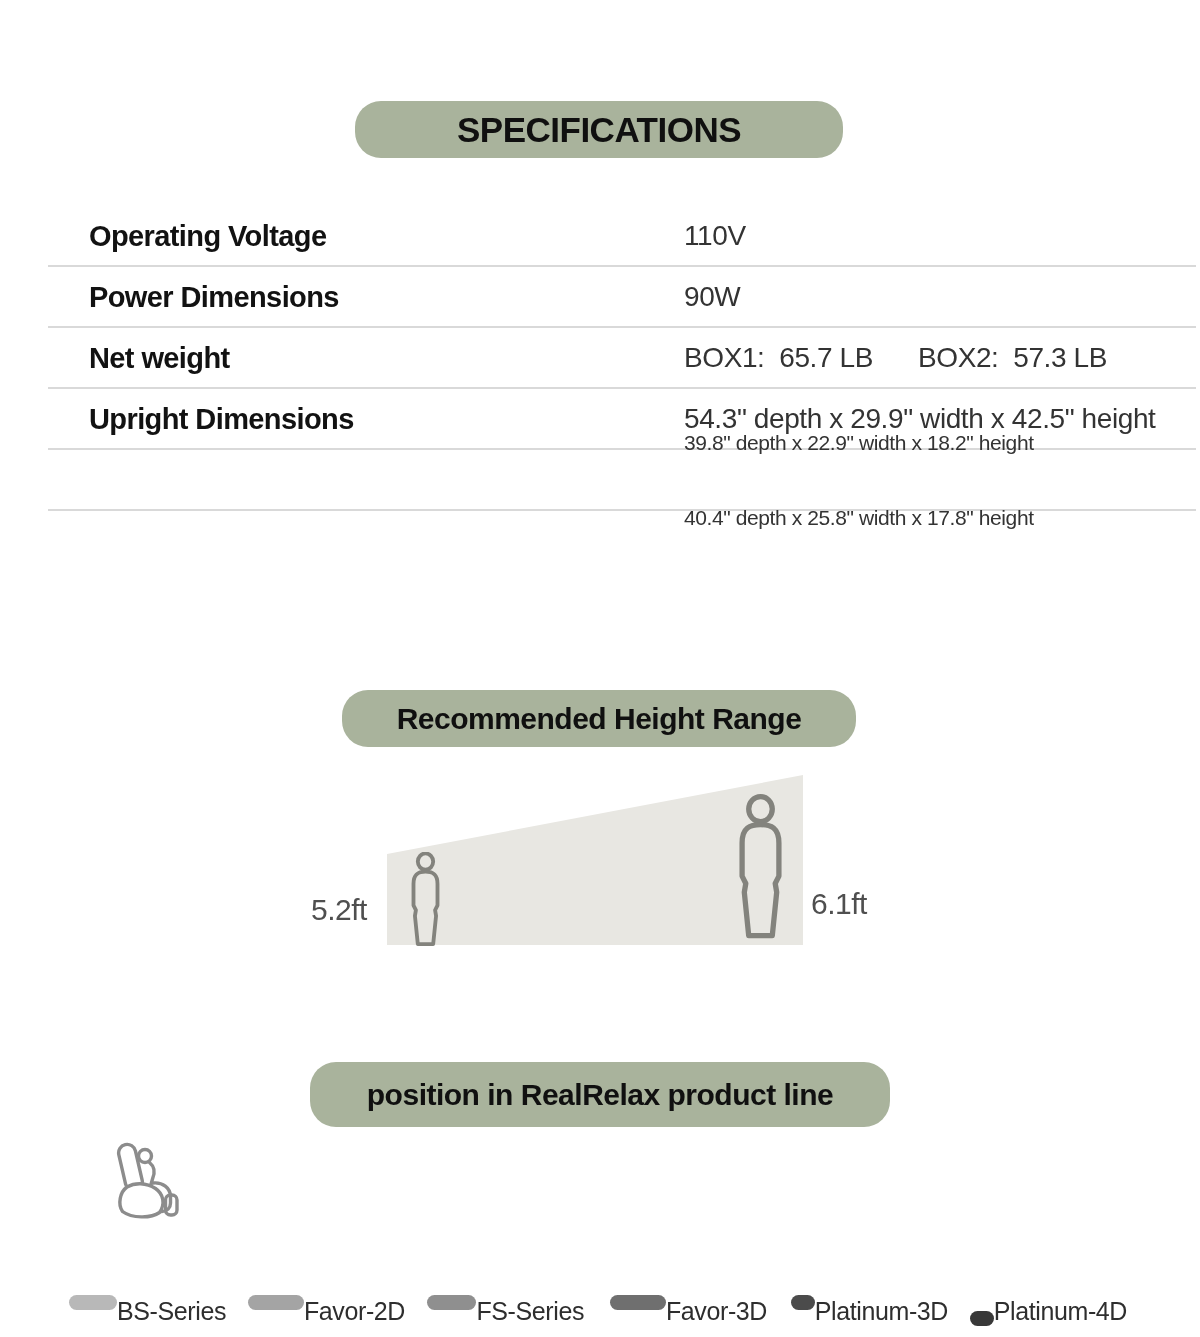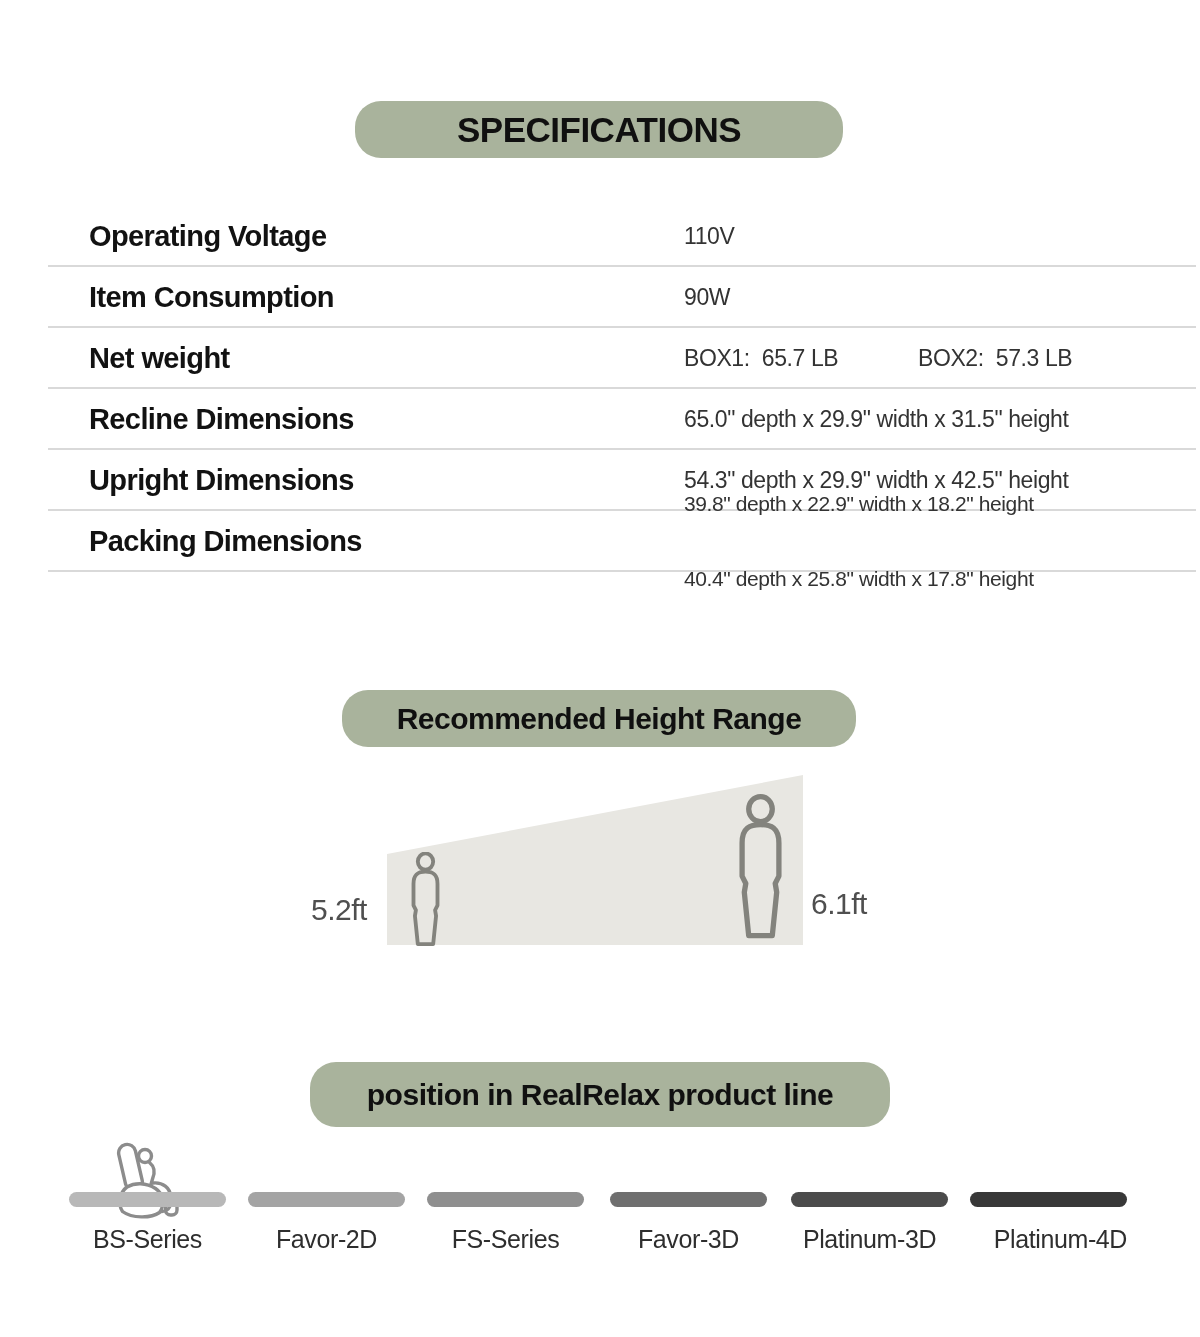--- a/index.html
+++ b/index.html
@@ -30,21 +30,21 @@
   
   #spec-table { position: absolute; left: 48px; top: 206px; width: 1148px; }
   .spec-row { position: relative; height: 59px; border-bottom: 2px solid #d9d9d9; }
   .spec-label {
     position: absolute; left: 41px; top: 50%; transform: translateY(-50%);
     font-size: 29px; font-weight: bold; color: #121212; letter-spacing: -0.6px;
     white-space: nowrap;
   }
   .spec-values {
     position: absolute; left: 636px; top: 50%; transform: translateY(-50%);
-    display: flex; font-size: 23px; color: #333333; letter-spacing: -0.4px;
+    display: flex; font-size: 28px; color: #333333; letter-spacing: -0.4px;
     white-space: pre;
   }
   .spec-values .col1 { display: inline-block; width: 234px; }
   .spec-row.packing .spec-values { display: block; font-size: 21px; line-height: 25px; }
 
   
   #trapezoid {
     position: absolute; left: 387px; top: 775px; width: 416px; height: 170px;
     background: #e8e7e2;
     clip-path: polygon(0 46.5%, 100% 0%, 100% 100%, 0 100%);
@@ -52,22 +52,22 @@
   .person-svg { position: absolute; }
   #person-small { left: 408px; top: 852px; width: 35px;  height: 96px; }
   #person-large { left: 734px; top: 792px; width: 53px;  height: 152px; }
   .ft-label { position: absolute; font-size: 30px; color: #4f4f4f; letter-spacing: -0.5px; }
   #min-height-label { left: 311px; top: 893px; }
   #max-height-label { left: 811px; top: 887px; }
 
   
   #chair-icon { position: absolute; left: 104px; top: 1142px; width: 80px; height: 80px; }
   .product-item {
-    position: absolute; top: 1192px; width: 157px;
-    display: flex; flex-direction: column; align-items: center;
+    position: absolute; top: 1279px; width: 157px;
+    display: flex; align-items: center;
   }
   .product-bar { width: 157px; height: 15px; border-radius: 7.5px; background: #999999; }
   .product-label {
     margin-top: 18px; font-size: 25px; color: #2e2e2e;
     white-space: nowrap; letter-spacing: -0.4px;
   }
   #product-item-0 { left: 69px; }
   #product-item-1 { left: 248px; }
   #product-item-2 { left: 427px; }
   #product-item-3 { left: 610px; }
@@ -86,51 +86,44 @@
   <div id="spec-table">
 
     <div class="spec-row">
       <div class="spec-label">Operating Voltage</div>
       <div class="spec-values">
         <span class="spec-value">110V</span>
       </div>
     </div>
 
     <div class="spec-row">
-      <div class="spec-label">Item Consumption</div>
+      <div class="spec-label">Power Dimensions</div>
       <div class="spec-values">
         <span class="spec-value">90W</span>
       </div>
     </div>
 
 
     <div class="spec-row">
       <div class="spec-label">Net weight</div>
       <div class="spec-values">
         <span class="spec-value col1">BOX1:  65.7 LB</span>
         <span class="spec-value">BOX2:  57.3 LB</span>
       </div>
     </div>
 
-    <div class="spec-row">
-      <div class="spec-label">Recline Dimensions</div>
-      <div class="spec-values">
-        <span class="spec-value">65.0" depth x 29.9" width x 31.5" height</span>
-      </div>
-    </div>
 
     <div class="spec-row">
       <div class="spec-label">Upright Dimensions</div>
       <div class="spec-values">
         <span class="spec-value">54.3" depth x 29.9" width x 42.5" height</span>
       </div>
     </div>
 
     <div class="spec-row packing">
-      <div class="spec-label">Packing Dimensions</div>
       <div class="spec-values">
         <div class="spec-value">39.8" depth x 22.9" width x 18.2" height</div>
         <div class="spec-value">40.4" depth x 25.8" width x 17.8" height</div>
       </div>
     </div>
 
   </div>
 
   <div class="pill" id="pill-height">
     <span>Recommended Height Range</span>

